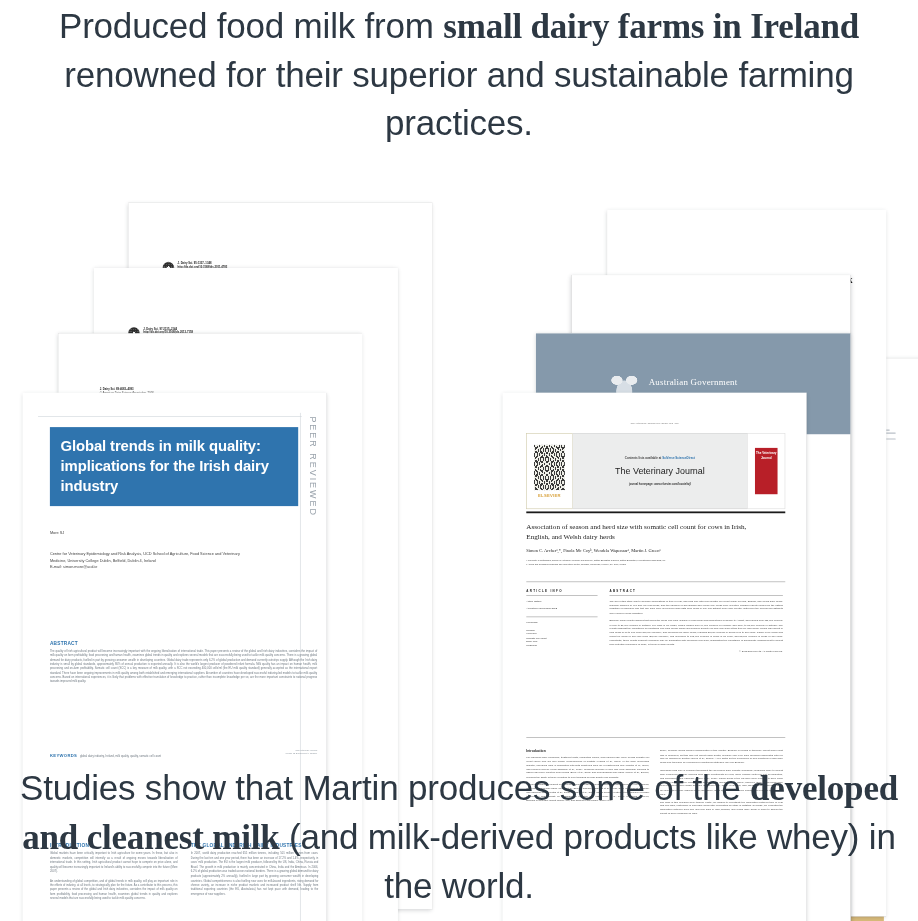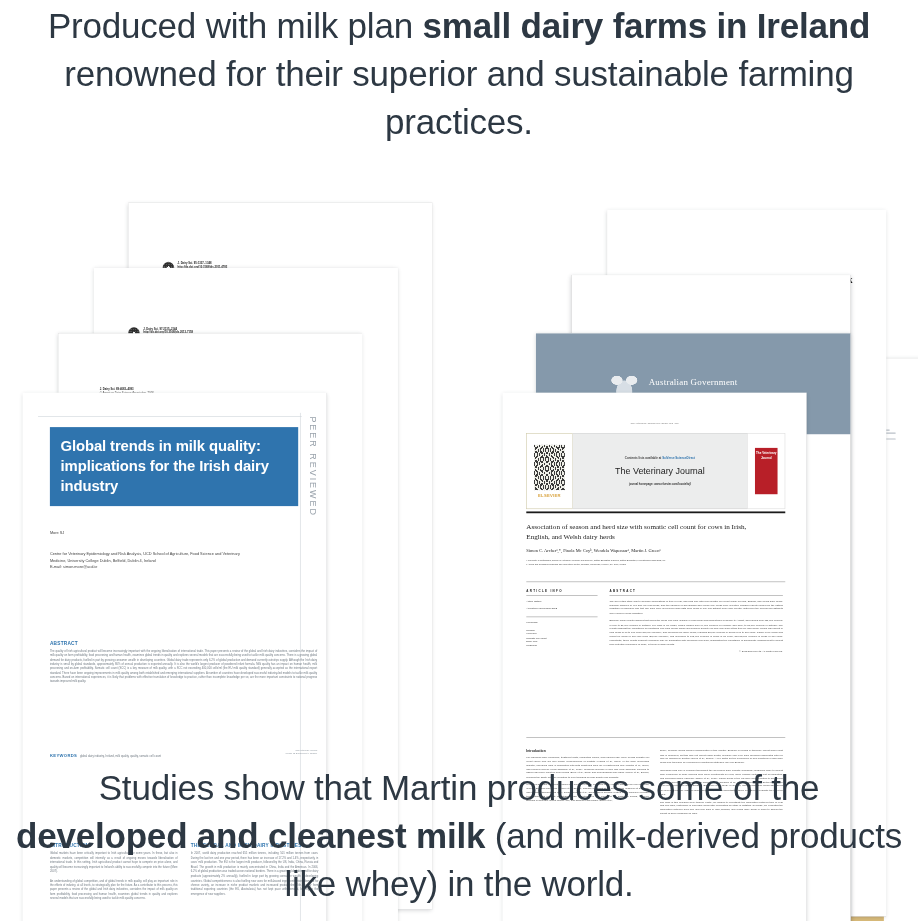--- a/index.html
+++ b/index.html
@@ -9,21 +9,21 @@
     color:#2d3843;
   }
   .stage{position:relative;width:918px;height:921px;}
 
   
   .headline{
     position:absolute;left:0;width:918px;text-align:center;
     font-size:35px;line-height:48px;font-weight:400;color:#2d3843;
     letter-spacing:-0.2px;padding:0 10px;box-sizing:border-box;
   }
-  .headline b{font-weight:700;}
+  .headline b{font-weight:700;font-family:Liberation Serif, serif;}
   #top-headline{top:2px;}
   #bottom-headline{top:764px;}
 
   
   .collage{position:absolute;left:0;top:180px;width:918px;height:560px;}
 
   .page{
     position:absolute;background:#fff;
     box-shadow:0 2px 7px rgba(40,50,60,.22), 0 0 1px rgba(0,0,0,.18);
     overflow:hidden;
@@ -149,21 +149,21 @@
   
   .lines{position:absolute;}
   .lines .ln{margin-bottom:3px;}
 </style>
 </head>
 <body>
 
 <div class="stage">
 
   <div class="headline" id="top-headline">
-    <span>Produced with milk plan </span><b>small dairy farms in Ireland</b><span> renowned for their superior and sustainable farming practices.</span>
+    <span>Produced food milk from </span><b>small dairy farms in Ireland</b><span> renowned for their superior and sustainable farming practices.</span>
   </div>
 
   <div class="collage">
    <div class="collage-inner">
 
     <div class="page" id="sheet-l1">
       <div class="cite cite-pos" style="left:58px;top:100px;">
         <div class="globe"></div>
         <div class="cite-txt">
           <div>J. Dairy Sci. 95:1337–1348</div>

